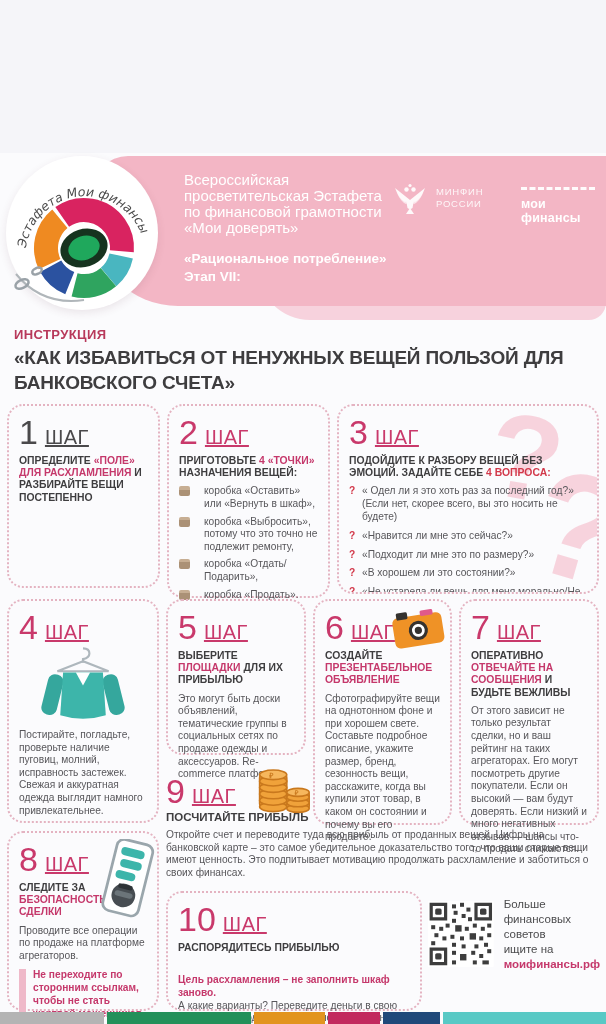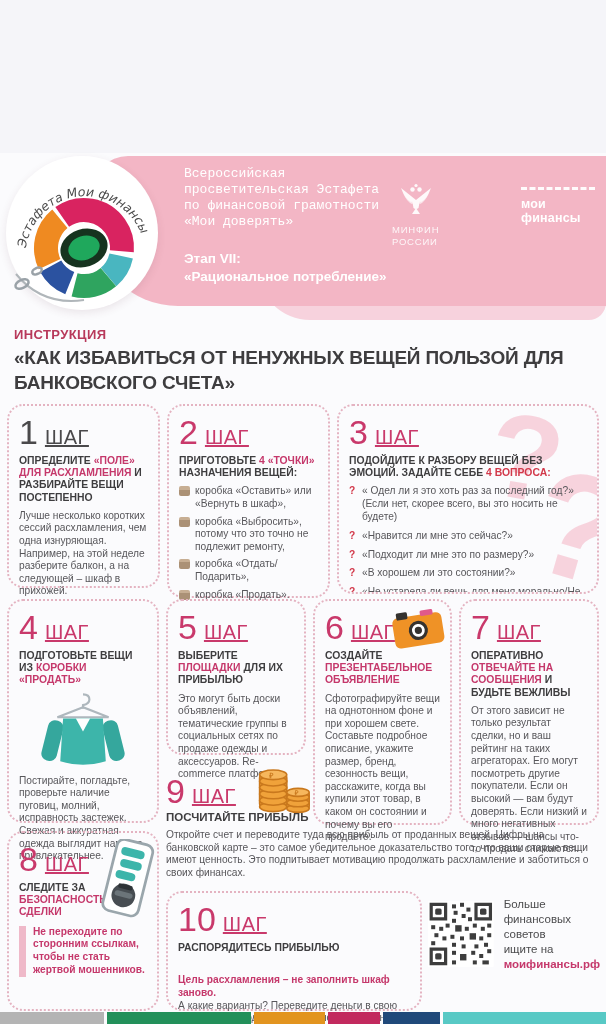--- a/index.html
+++ b/index.html
@@ -6,42 +6,42 @@
   #page{position:relative;width:606px;height:1024px;background:#fbfbfd;overflow:hidden;
         font-family:"Liberation Sans",sans-serif;-webkit-font-smoothing:antialiased;}
   .topstrip{position:absolute;left:0;top:0;width:606px;height:153px;background:#f5f5f9;}
   
   .band-shadow{position:absolute;left:258px;top:268px;width:348px;height:52px;background:#f7d2dd;
                border-radius:0 0 40px 120px;}
   .band{position:absolute;left:92px;top:156px;width:514px;height:150px;background:#f3b6c5;
         border-radius:36px 0 0 86px;}
   .logo-badge{position:absolute;left:6px;top:156px;width:152px;height:154px;background:#fff;
               border-radius:50%;box-shadow:0 3px 8px rgba(90,40,60,.10);}
-  .program{position:absolute;left:184px;top:166px;color:#fff;font-size:13px;line-height:16px;font-family:Liberation Mono, monospace;}
+  .program{position:absolute;left:184px;top:172px;color:#fff;font-size:15px;line-height:16px;}
   .stage{position:absolute;left:184px;top:250px;color:#fff;font-size:13.5px;line-height:18px;font-weight:bold;}
-  .minfin{position:absolute;left:392px;top:180px;display:flex;align-items:center;gap:8px;color:rgba(255,255,255,.88);flex-direction:column;}
+  .minfin{position:absolute;left:392px;top:180px;display:flex;align-items:center;gap:8px;color:rgba(255,255,255,.88);}
   .minfin .lbl{font-size:9.5px;line-height:12px;letter-spacing:.8px;}
   .myfin{position:absolute;left:521px;top:187px;width:74px;color:#fff;font-weight:bold;font-size:12.5px;
          border-top:3px dashed rgba(255,255,255,.95);padding-top:7px;letter-spacing:.2px;}
   
   .kicker{position:absolute;left:14px;top:327px;color:#b8395b;font-weight:bold;font-size:13px;letter-spacing:.4px;}
   .title{position:absolute;left:14px;top:345px;width:586px;color:#3e3d3f;font-weight:bold;
          font-size:19px;line-height:25px;letter-spacing:-.2px;}
   
   .card{position:absolute;border:2px dotted #e4b3c1;border-radius:16px;box-sizing:border-box;padding:8px 10px;}
   .numrow{display:flex;align-items:baseline;gap:7px;}
   .num{font-size:34px;line-height:36px;font-weight:400;color:#c9396b;}
   .num.dark{color:#4a494b;}
   .shag{font-size:20px;color:#c9396b;letter-spacing:.5px;text-decoration:underline;}
   .shag.dark{color:#4a494b;}
   .h{font-weight:bold;font-size:10.4px;line-height:12.2px;color:#3e3d3f;margin:5px 0 6px;}
   .acc{color:#c5386b;}
   .accr{color:#d2384a;}
   .b{font-size:10.2px;line-height:12.6px;color:#57565a;}
-  .bul{display:flex;gap:5px;margin-bottom:5px;font-size:10.2px;line-height:12.6px;color:#57565a;}
+  .bul{display:flex;gap:14px;margin-bottom:5px;font-size:10.2px;line-height:12.6px;color:#57565a;}
   .box-icon{flex:none;width:11px;height:10px;margin-top:1px;border-radius:2px;
             background:linear-gradient(#c7ae93 35%,#ab9176 35%);}
   .q{position:relative;padding-left:13px;margin-bottom:6px;font-size:10.2px;line-height:12.8px;color:#57565a;}
   .q .mark{position:absolute;left:0;top:0;color:#d2384a;font-weight:bold;}
   .bigq{position:absolute;color:#f7d3dd;font-weight:bold;z-index:0;pointer-events:none;}
   .layer{position:relative;z-index:1;}
   .warning{margin-top:7px;border-left:7px solid #efb9c9;padding-left:7px;color:#c5386b;
            font-weight:bold;font-size:10.2px;line-height:12.8px;}
   .lead{color:#c5386b;font-weight:bold;font-size:10.2px;line-height:12.8px;}
   
@@ -89,22 +89,22 @@
     </svg>
   </div>
 
   <div class="program">
     <div>Всероссийская</div>
     <div>просветительская Эстафета</div>
     <div>по финансовой грамотности</div>
     <div>«Мои доверять»</div>
   </div>
   <div class="stage">
+    <div>«Рациональное потребление»</div>
     <div>Этап VII:</div>
-    <div>«Рациональное потребление»</div>
   </div>
 
   <div class="minfin">
     <svg width="36" height="36" viewBox="0 0 36 36">
       <g fill="#ffffff" opacity="0.92">
         <path d="M18 20 L3 8 Q7 19 13 22 Z"></path>
         <path d="M18 20 L33 8 Q29 19 23 22 Z"></path>
         <path d="M18 21 L5 13 Q9 22 14 24 Z" opacity=".7"></path>
         <path d="M18 21 L31 13 Q27 22 22 24 Z" opacity=".7"></path>
         <circle cx="14.5" cy="9.5" r="2.2"></circle>
@@ -123,21 +123,20 @@
 
   <div class="kicker">ИНСТРУКЦИЯ</div>
   <div class="title">«КАК ИЗБАВИТЬСЯ ОТ НЕНУЖНЫХ ВЕЩЕЙ ПОЛЬЗОЙ ДЛЯ БАНКОВСКОГО СЧЕТА»</div>
 
   <div class="card" style="left:7px;top:404px;width:153px;height:184px;">
     <div class="numrow">
       <span class="num dark">1</span>
       <span class="shag dark">ШАГ</span>
     </div>
     <div class="h"><span>ОПРЕДЕЛИТЕ </span><span class="acc">«ПОЛЕ» ДЛЯ РАСХЛАМЛЕНИЯ</span><span> И РАЗБИРАЙТЕ ВЕЩИ ПОСТЕПЕННО</span></div>
-    <div class="b">Лучше несколько коротких сессий расхламления, чем одна изнуряющая. Например, на этой неделе разберите балкон, а на следующей – шкаф в прихожей.</div>
   </div>
 
   <div class="card" style="left:167px;top:404px;width:163px;height:194px;">
     <div class="numrow">
       <span class="num">2</span>
       <span class="shag">ШАГ</span>
     </div>
     <div class="h"><span>ПРИГОТОВЬТЕ </span><span class="acc">4 «ТОЧКИ»</span><span> НАЗНАЧЕНИЯ ВЕЩЕЙ:</span></div>
     <div class="bul">
         <span class="box-icon"></span>
@@ -172,21 +171,20 @@
       <div class="q"><span class="mark">?</span><span>«В хорошем ли это состоянии?»</span></div>
       <div class="q"><span class="mark">?</span><span>«Не устарела ли вещь для меня морально/Не устал ли я от нее?»</span></div>
     </div>
   </div>
 
   <div class="card" style="left:7px;top:599px;width:152px;height:224px;">
     <div class="numrow">
       <span class="num">4</span>
       <span class="shag">ШАГ</span>
     </div>
-    <div class="h"><span>ПОДГОТОВЬТЕ ВЕЩИ ИЗ </span><span class="acc">КОРОБКИ «ПРОДАТЬ»</span></div>
     <div style="text-align:center;margin:2px 0 4px;">
       <svg width="86" height="74" viewBox="0 0 120 104">
         <path d="M60 2 q9 0 9 7 q0 6 -9 8 v5" fill="none" stroke="#aeb7bd" stroke-width="3"></path>
         <path d="M60 20 L24 34 L96 34 Z" fill="none" stroke="#aeb7bd" stroke-width="3"></path>
         <rect x="6" y="38" width="22" height="58" rx="10" fill="#35a79d" transform="rotate(14 17 67)"></rect>
         <rect x="92" y="38" width="22" height="58" rx="10" fill="#35a79d" transform="rotate(-14 103 67)"></rect>
         <path d="M32 36 L88 36 L92 96 Q60 106 28 96 Z" fill="#3db5aa"></path>
         <path d="M50 36 L60 54 L70 36 Z" fill="#fff"></path>
       </svg>
     </div>
@@ -240,20 +238,21 @@
         <circle cx="32" cy="62" r="13" fill="#474d52"></circle>
         <rect x="22" y="58" width="20" height="6" rx="3" fill="#6b7479"></rect>
         <rect x="24" y="50" width="16" height="5" rx="2" fill="#2e3336"></rect>
       </g>
     </svg>
     <div class="numrow">
       <span class="num">8</span>
       <span class="shag">ШАГ</span>
     </div>
     <div class="h" style="width:100px;"><span>СЛЕДИТЕ ЗА </span><span class="acc">БЕЗОПАСНОСТЬЮ СДЕЛКИ</span></div>
+    <div class="b">Проводите все операции по продаже на платформе агрегаторов.</div>
     <div class="warning">Не переходите по сторонним ссылкам, чтобы не стать жертвой мошенников.</div>
   </div>
 
   <div id="step9">
     <div style="display:flex;align-items:flex-end;gap:14px;">
       <div class="numrow">
         <span class="num">9</span>
         <span class="shag">ШАГ</span>
       </div>
       <svg width="64" height="58" viewBox="0 0 80 72" style="margin-bottom:-6px;">

